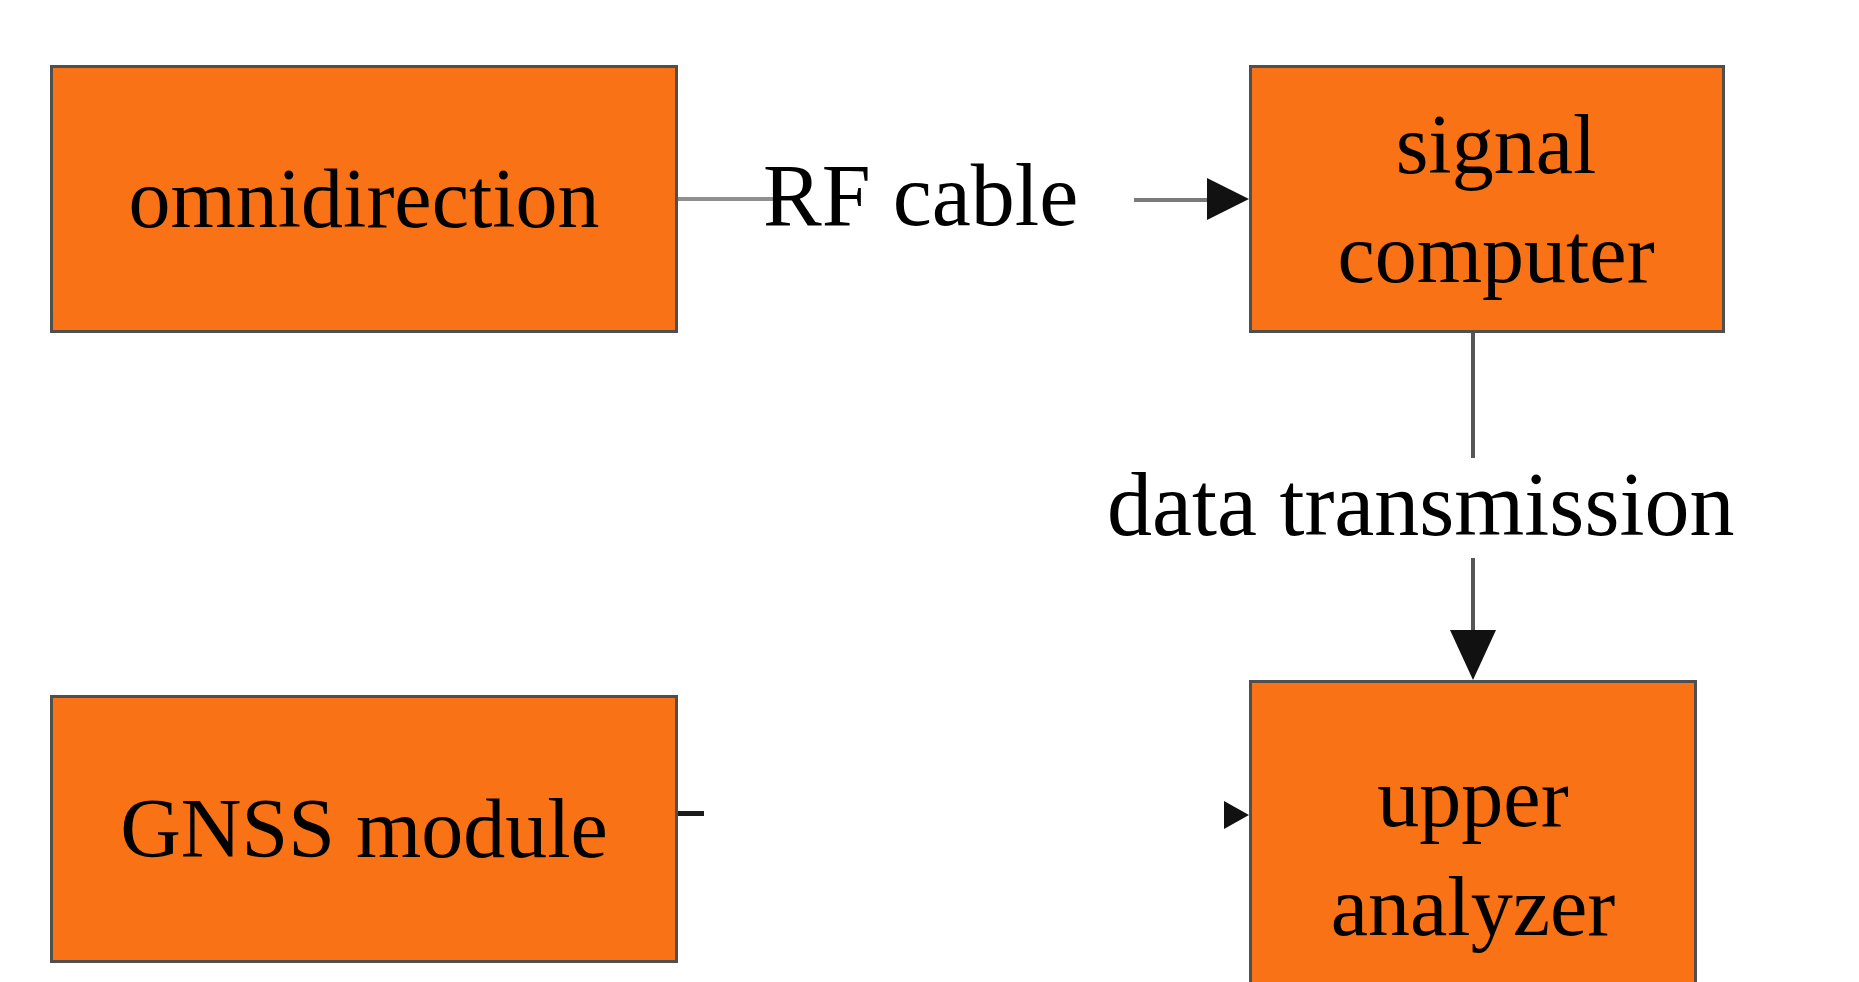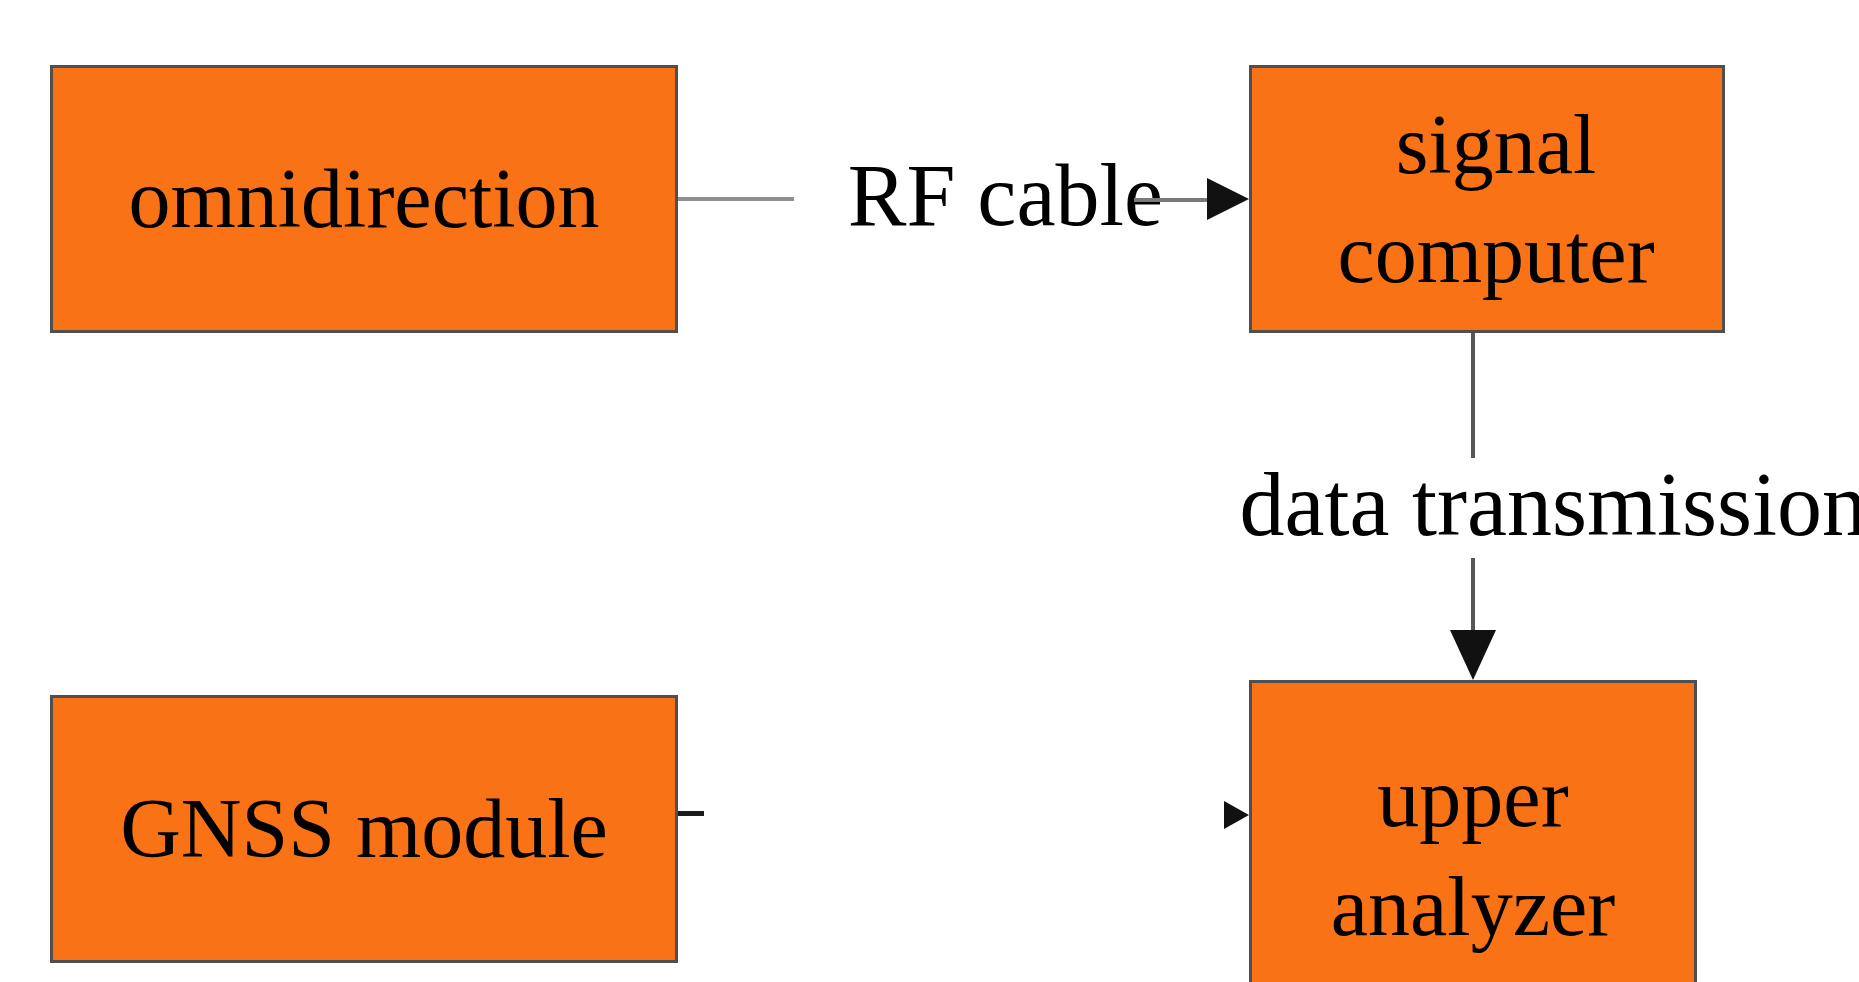--- a/index.html
+++ b/index.html
@@ -32,21 +32,21 @@
   }
   #node-antenna  { left: 50px;   top: 65px;  width: 628px; height: 268px; }
   #node-signal   { left: 1249px; top: 65px;  width: 476px; height: 268px; padding-left: 18px; }
   #node-gnss     { left: 50px;   top: 680px; width: 628px; height: 268px; margin-top: 15px; }
   #node-upper    { left: 1249px; top: 680px; width: 448px; height: 344px; }
 
   .edge-label {
     position: absolute;
     font-size: 88px;
     line-height: 1;
-    text-align: right;
+    text-align: left;
     white-space: nowrap;
   }
   #label-rf    { left: 763px;  top: 152px; width: 400px; }
   #label-data  { left: 1107px; top: 460px; width: 760px; font-size: 90px; }
   #label-usb   { left: 697px;  top: 766px; width: 540px; }
 
   .hline, .vline {
     position: absolute;
   }
   #rf-line-left   { left: 678px;  top: 197px; width: 116px; height: 4px; background: #8f8f8f; }

